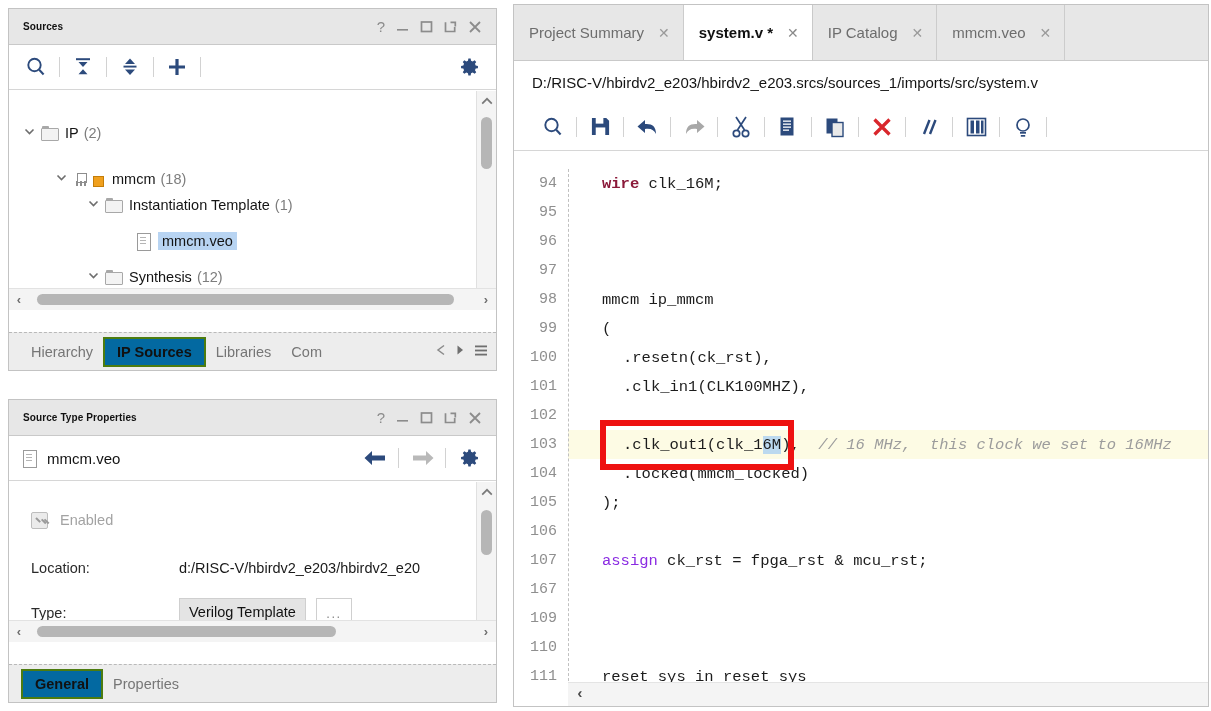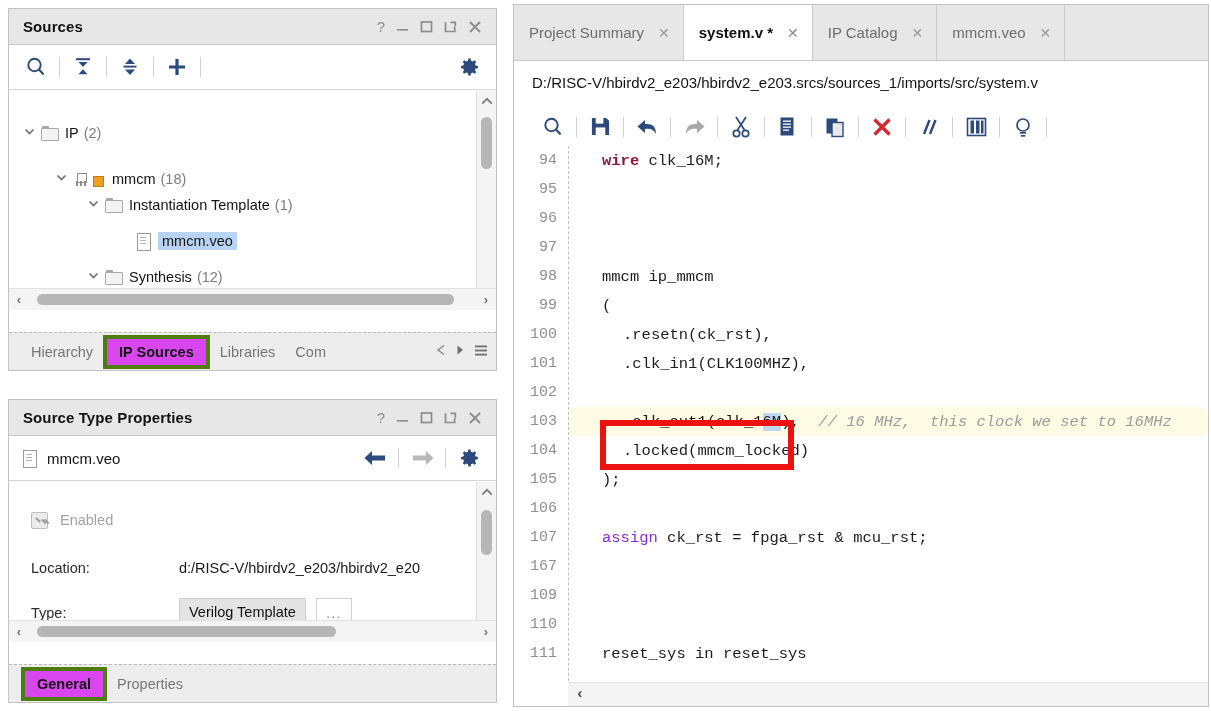--- a/index.html
+++ b/index.html
@@ -20,21 +20,21 @@
     border: 1px solid #c3c3c3;
   }
   .panel-title {
     height: 36px;
     background: #e7e7e7;
     border-bottom: 1px solid #c9c9c9;
     display: flex; align-items: center;
     padding: 0 8px 0 14px;
   }
   .panel-title .t {
-    font-size: 15px; font-weight: bold; color: #111;
+    font-size: 10px; font-weight: bold; color: #111;
     letter-spacing: .1px; white-space: nowrap;
   }
   .win-ctrls {
     margin-left: auto; display: flex; align-items: center; gap: 11px;
     padding-right: 6px;
   }
   .wc { color: #8c8c8c; font-size: 15px; line-height: 1; cursor: default; }
   .wc svg { display: block; }
 
   
@@ -123,22 +123,22 @@
   .hsb-thumb { position:absolute; top:5px; height:11px; background:#b6b6b6; border-radius:6px; }
 
   
   .btabs {
     position:absolute; left:0; right:0; bottom:0; height: 38px;
     background:#ededed; border-top: 1px dashed #b9b9b9;
     display:flex; align-items:center; padding-left: 12px; overflow:hidden;
   }
   .btab { font-size: 14.5px; color:#767676; padding: 4px 10px; white-space:nowrap; }
   .btab.act {
-    color:#111; font-weight:bold; background:#d946ef;
-    border:4px solid #4d7c0f; padding: 5px 12px;
+    color:#111; font-weight:bold; background:#0369a1;
+    border:2px solid #4d7c0f; padding: 5px 12px;
   }
   .btab-nav { display:flex; align-items:center; gap: 9px; margin-left:auto; padding-right:8px;
               color:#6f6f6f; font-size: 12px; }
 
   
   .prop-area { position:absolute; left:0; right:0; background:#fff; overflow:hidden; }
   .prow { display:flex; align-items:center; height:48px; padding-left: 22px; font-size:14.5px; }
   .plabel { color:#2a2a2a; width: 148px; flex:none; }
   .pval { color:#1a1a1a; white-space:nowrap; }
   .chk {
@@ -184,21 +184,21 @@
   }
   .cline { display:flex; height: 29px; align-items:center; }
   .gut {
     width: 54px; flex:none; text-align:right; padding-right: 11px;
     color:#8f8f8f; font-size:15px; font-family:"Liberation Mono", monospace;
   }
   .ctext {
     padding-left: 17px; font-size:15.5px; color:#1c1c1c; white-space:pre;
     flex:1; height:100%; display:flex; align-items:center;
   }
-  .cline.cur .ctext { background: #fdfbe4; border-radius: 8px; }
+  .cline.cur .ctext { background: #fdfbe4; }
   .kw-wire { color:#8b1a3a; font-weight:bold; }
   .kw-assign { color:#8a2be2; }
   .cmt { color:#9c9c9c; font-style: italic; }
   .tok-sel { background:#bcd9ef; }
   .gutter-line {
     position:absolute; top:0; bottom:0; left:54px; width:0;
     border-left: 1px dashed #c0c0c0;
   }
   .ecode-hsb {
     position:absolute; left:54px; right:0; height: 24px; bottom:0;
@@ -589,21 +589,21 @@
       <span class="tbtn">
         <svg class="ico" width="20" height="22" viewBox="0 0 20 22">
           <circle cx="10" cy="9" r="6" fill="none" stroke="#2c4a7c" stroke-width="1.7"></circle>
           <rect x="7" y="16" width="6" height="1.7" fill="#2c4a7c"></rect>
           <rect x="7.8" y="19" width="4.4" height="1.7" fill="#2c4a7c"></rect>
         </svg>
       </span>
       <span class="tsep"></span>
     </div>
 
-    <div class="ecode" style="top:141px; bottom:0;">
+    <div class="ecode" style="top:164px; bottom:0;">
       <div class="gutter-line"></div>
 
       <div class="cline">
         <span class="gut">94</span>
         <span class="ctext"><span style="padding-left:17px;"><span class="kw-wire">wire</span><span> clk_16M;</span></span></span>
       </div>
       <div class="cline">
         <span class="gut">95</span>
         <span class="ctext"></span>
       </div>

